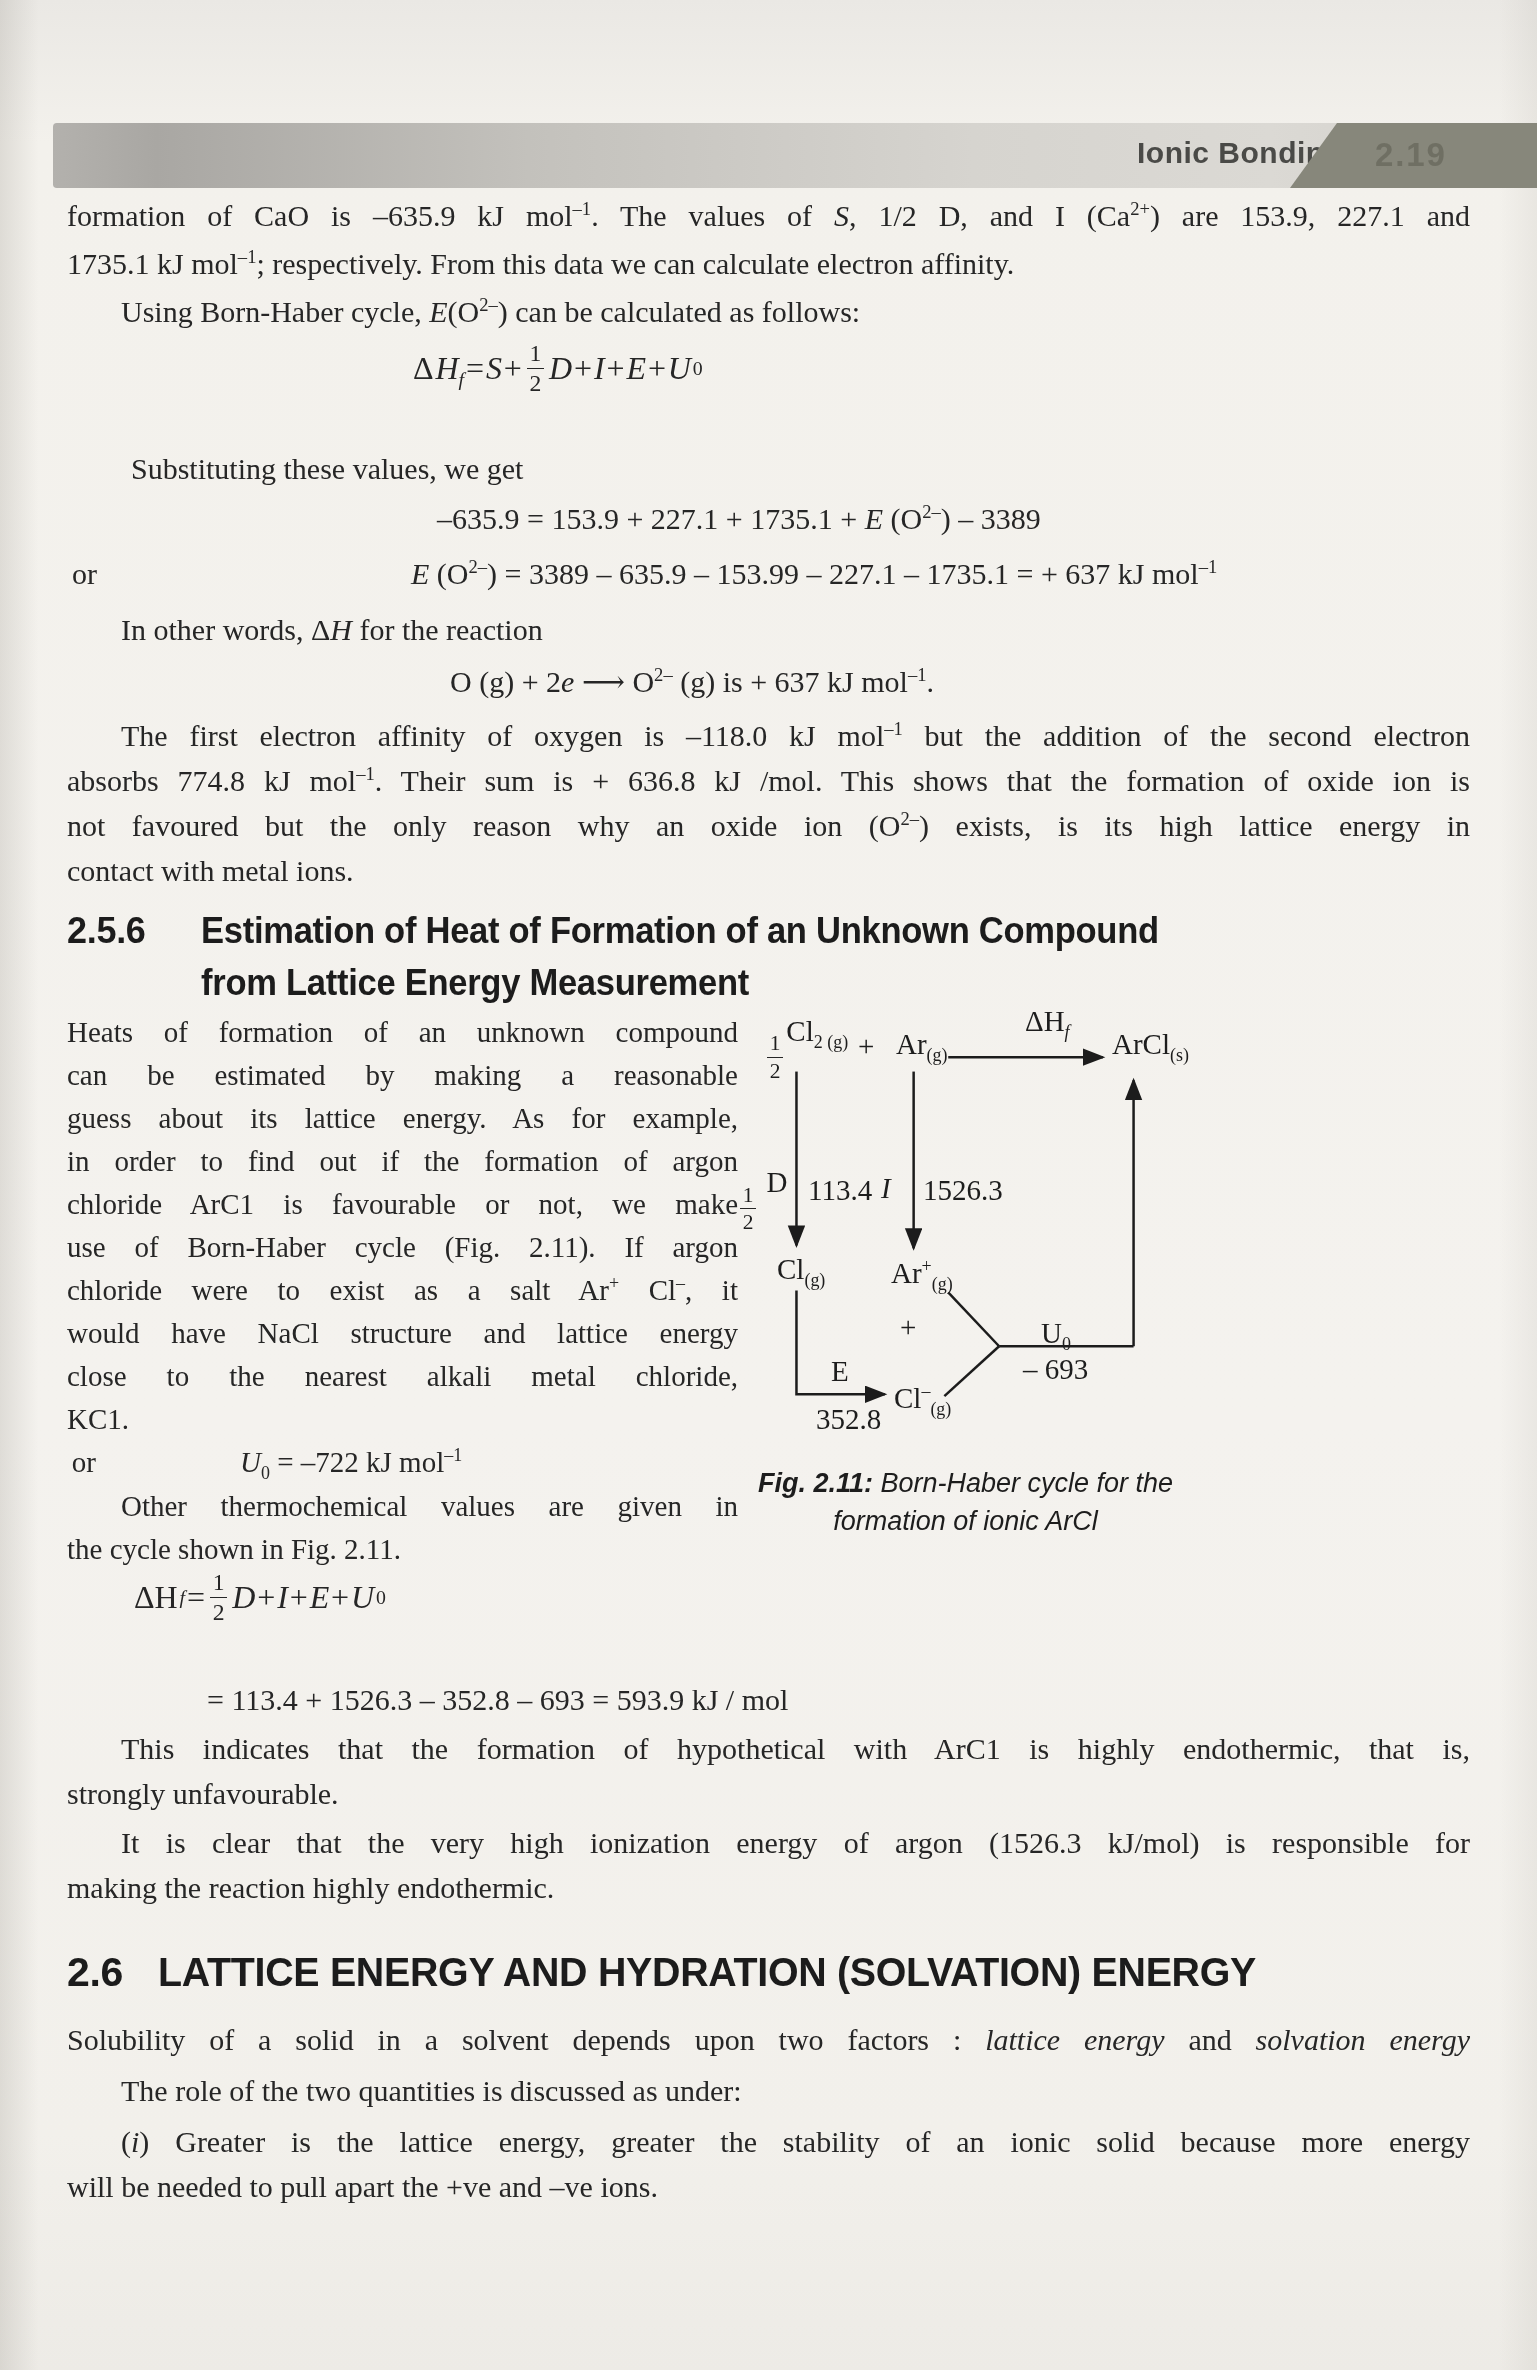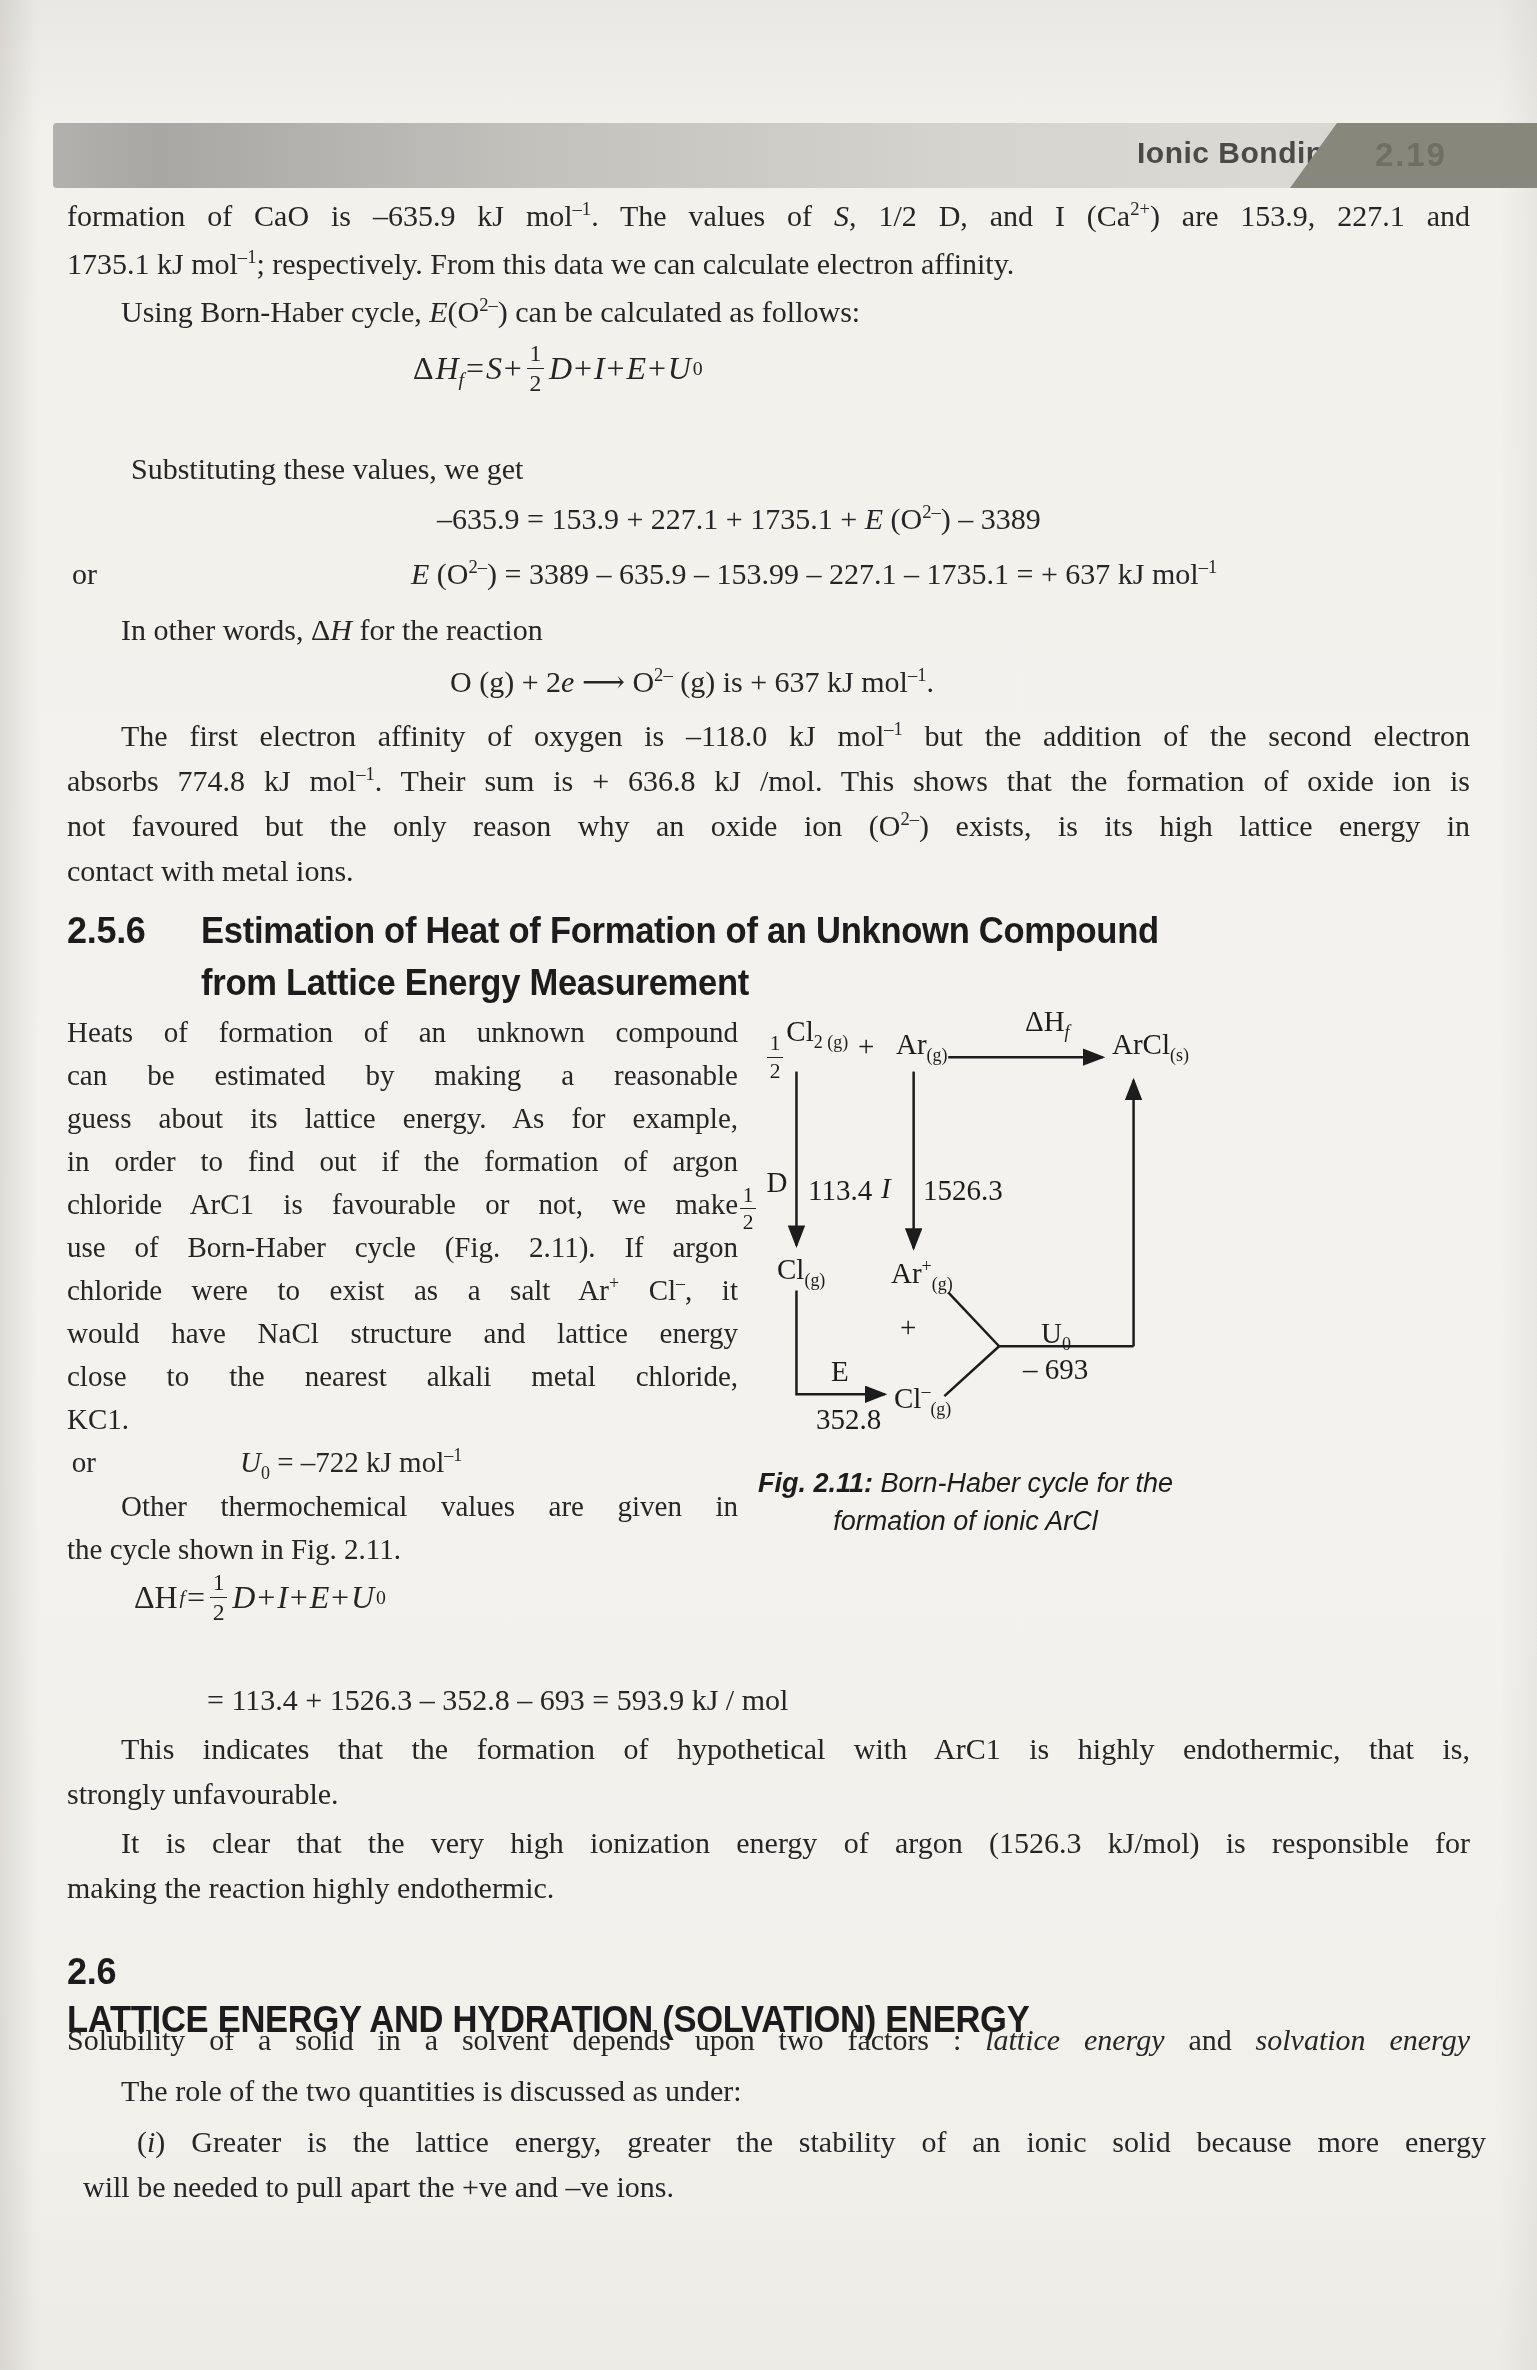--- a/index.html
+++ b/index.html
@@ -175,30 +175,30 @@
   <div class="blk" style="top:1726px;">
     <span class="ln ind just">This indicates that the formation of hypothetical with ArC1 is highly endothermic, that is,</span>
     <span class="ln">strongly unfavourable.</span>
   </div>
 
   <div class="blk" style="top:1820px;">
     <span class="ln ind just">It is clear that the very high ionization energy of argon (1526.3 kJ/mol) is responsible for</span>
     <span class="ln">making the reaction highly endothermic.</span>
   </div>
 
-  <div class="shead" style="top:1948px;font-size:36px;line-height:48px;flex-direction:column;">
+  <div class="shead" style="top:1948px;font-size:41px;line-height:48px;">
     <span class="num" style="width:91px;">2.6</span>
     <span class="ttl">LATTICE ENERGY AND HYDRATION (SOLVATION) ENERGY</span>
   </div>
 
   <div class="blk" style="top:2017px;">
     <span class="ln just">Solubility of a solid in a solvent depends upon two factors : <i>lattice energy</i> and <i>solvation energy</i></span>
   </div>
   <div class="blk" style="top:2068px;">
     <span class="ln ind">The role of the two quantities is discussed as under:</span>
   </div>
-  <div class="blk" style="top:2119px;margin-left:16px;">
+  <div class="blk" style="top:2119px;">
     <span class="ln ind just">(<i>i</i>) Greater is the lattice energy, greater the stability of an ionic solid because more energy</span>
     <span class="ln">will be needed to pull apart the +ve and –ve ions.</span>
   </div>
 
 </div>
 
 
 </body></html>

